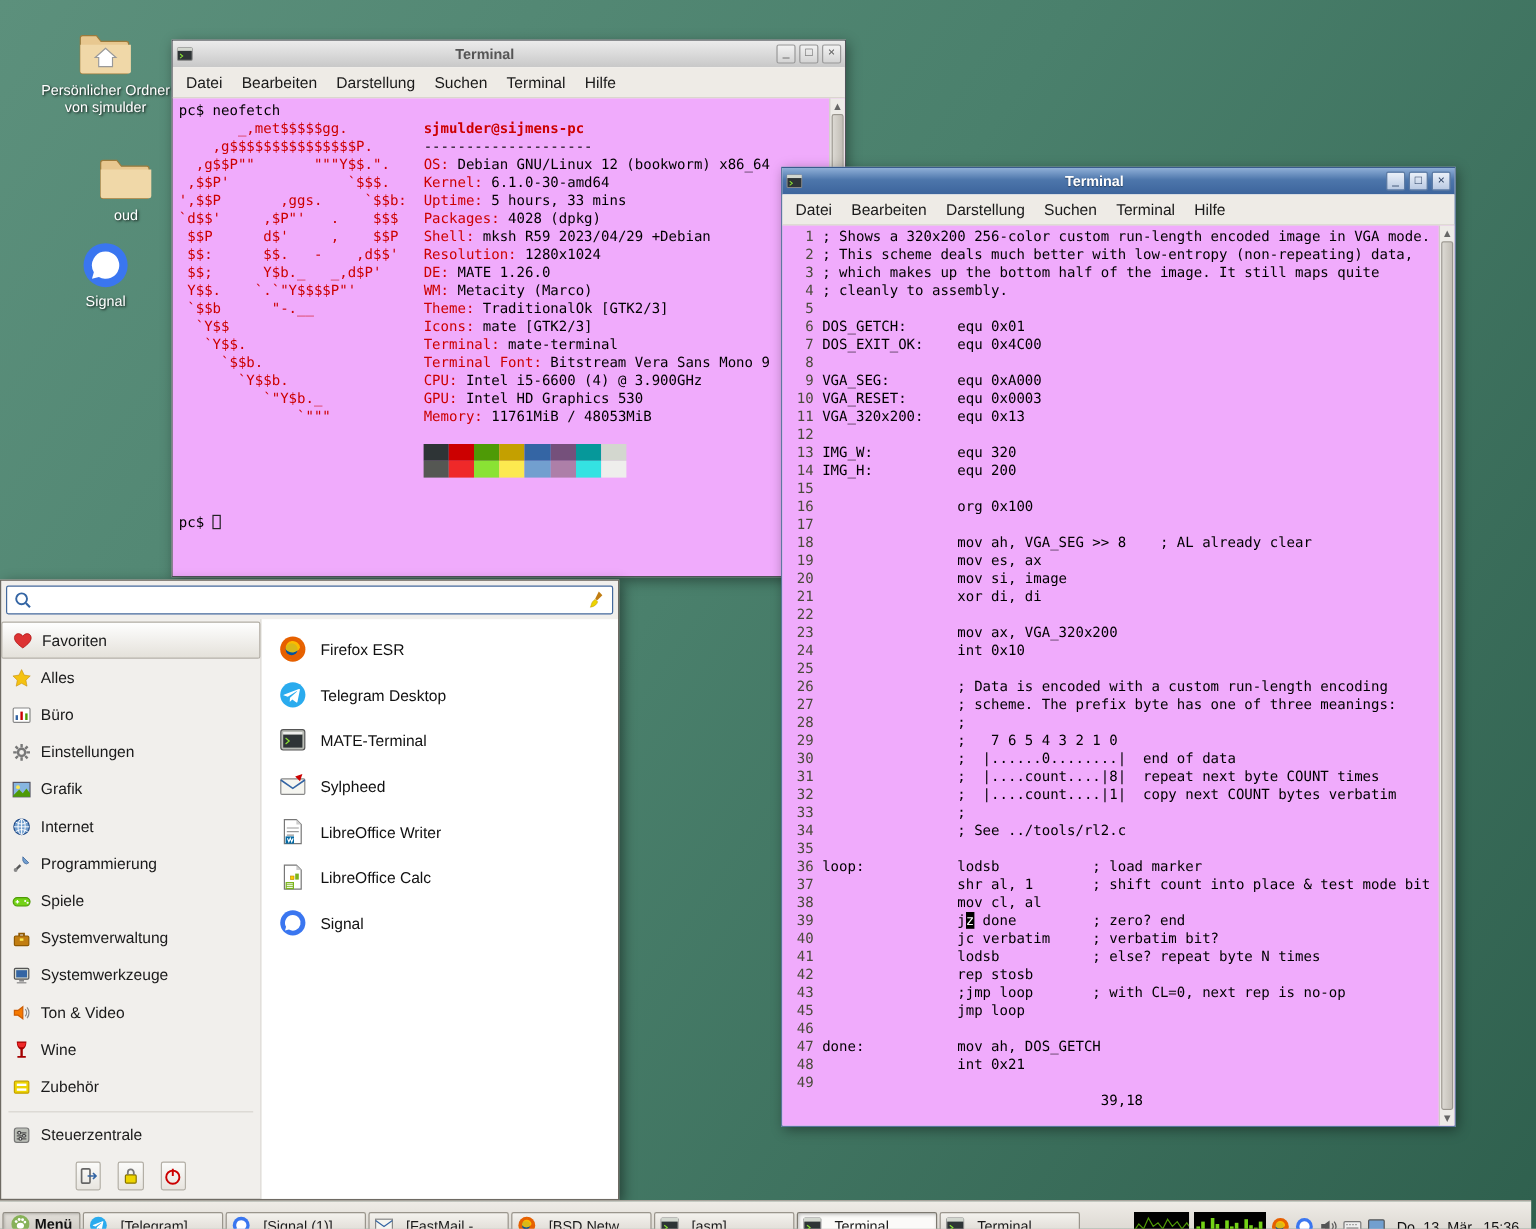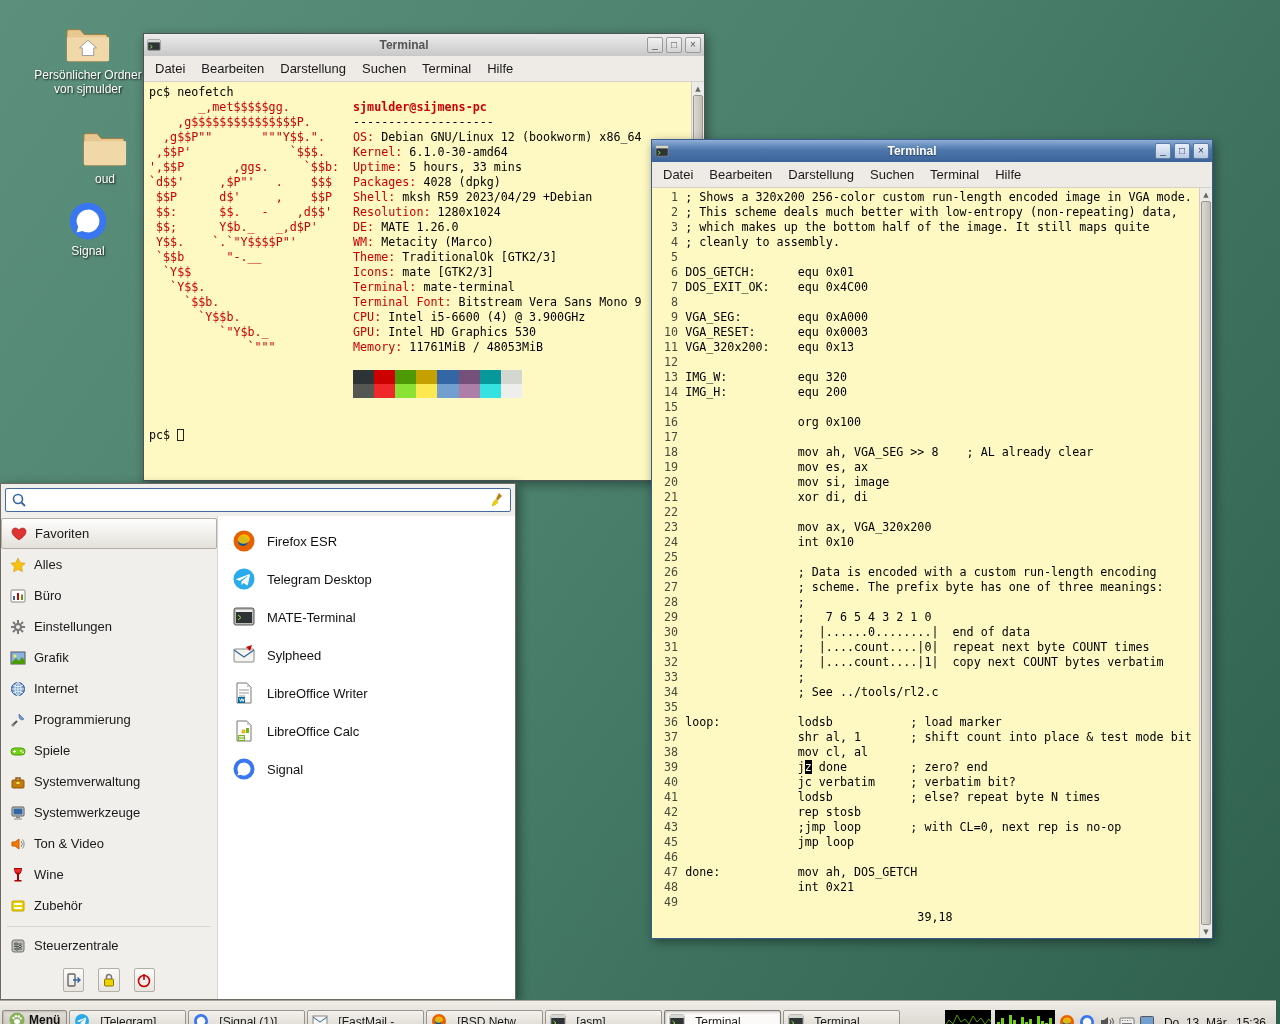--- a/index.html
+++ b/index.html
@@ -25,21 +25,21 @@
 .titlebar .title{flex:1;text-align:center;font-weight:bold;font-size:12px;overflow:hidden;white-space:nowrap}
 .focused .title{color:#fff;text-shadow:0 1px 1px rgba(0,0,0,.45)}
 .unfocused .title{color:#555}
 .win-icon{width:14px;height:14px;display:block}
 .win-icon svg{width:100%;height:100%;display:block}
 .win-btn{width:16px;height:16px;display:flex;align-items:center;justify-content:center;font-size:10px;line-height:1;border:1px solid;border-radius:2px;cursor:default}
 .focused .win-btn{background:linear-gradient(#eaf0f9,#b9c9e2);border-color:#5d7ba3;color:#243a5e}
 .unfocused .win-btn{background:linear-gradient(#f2f2f2,#d4d4d4);border-color:#9a9a9a;color:#555}
 .menubar{height:26px;flex:0 0 26px;background:#eeebe6;border-bottom:1px solid #d5d1c9;display:flex;align-items:center;padding:0 4px;gap:2px}
 .menubar .mitem{padding:3px 7px;color:#1a1a1a;font-size:13px}
-.term-body{flex:1;display:flex;min-height:0;background:#fef9c3}
+.term-body{flex:1;display:flex;min-height:0;background:#f0abfc}
 .term-content{flex:1;overflow:hidden;font-family:"DejaVu Sans Mono","Liberation Mono",monospace;font-size:11.7px;line-height:15px;color:#000;padding:3px 2px 3px 5px}
 .win-front .term-content{padding-top:2px}
 .tline{white-space:pre;height:15px}
 .scrollbar{width:13px;flex:0 0 13px;background:#edebe7;border-left:1px solid #d0cdc7;display:flex;flex-direction:column;font-family:"DejaVu Sans",sans-serif}
 .sb-btn{height:13px;font-size:7px;color:#666;display:flex;align-items:center;justify-content:center}
 .sb-thumb{flex:1;margin:0 1px;background:linear-gradient(90deg,#dcd9d3,#c2beb6);border:1px solid #9a968e;border-radius:2px}
 
 
 .nf-row{display:flex}
 .ascii{font:inherit;color:#cc0000;width:29ch;white-space:pre}
@@ -368,21 +368,21 @@
             <div class="cl">
               <span class="ln">29</span>
               <span class="ct">                ;   7 6 5 4 3 2 1 0</span>
             </div>
             <div class="cl">
               <span class="ln">30</span>
               <span class="ct">                ;  |......0........|  end of data</span>
             </div>
             <div class="cl">
               <span class="ln">31</span>
-              <span class="ct">                ;  |....count....|0|  repeat next byte COUNT times</span>
+              <span class="ct">                ;  |....count....|8|  repeat next byte COUNT times</span>
             </div>
             <div class="cl">
               <span class="ln">32</span>
               <span class="ct">                ;  |....count....|1|  copy next COUNT bytes verbatim</span>
             </div>
             <div class="cl">
               <span class="ln">33</span>
               <span class="ct">                ;</span>
             </div>
             <div class="cl">

